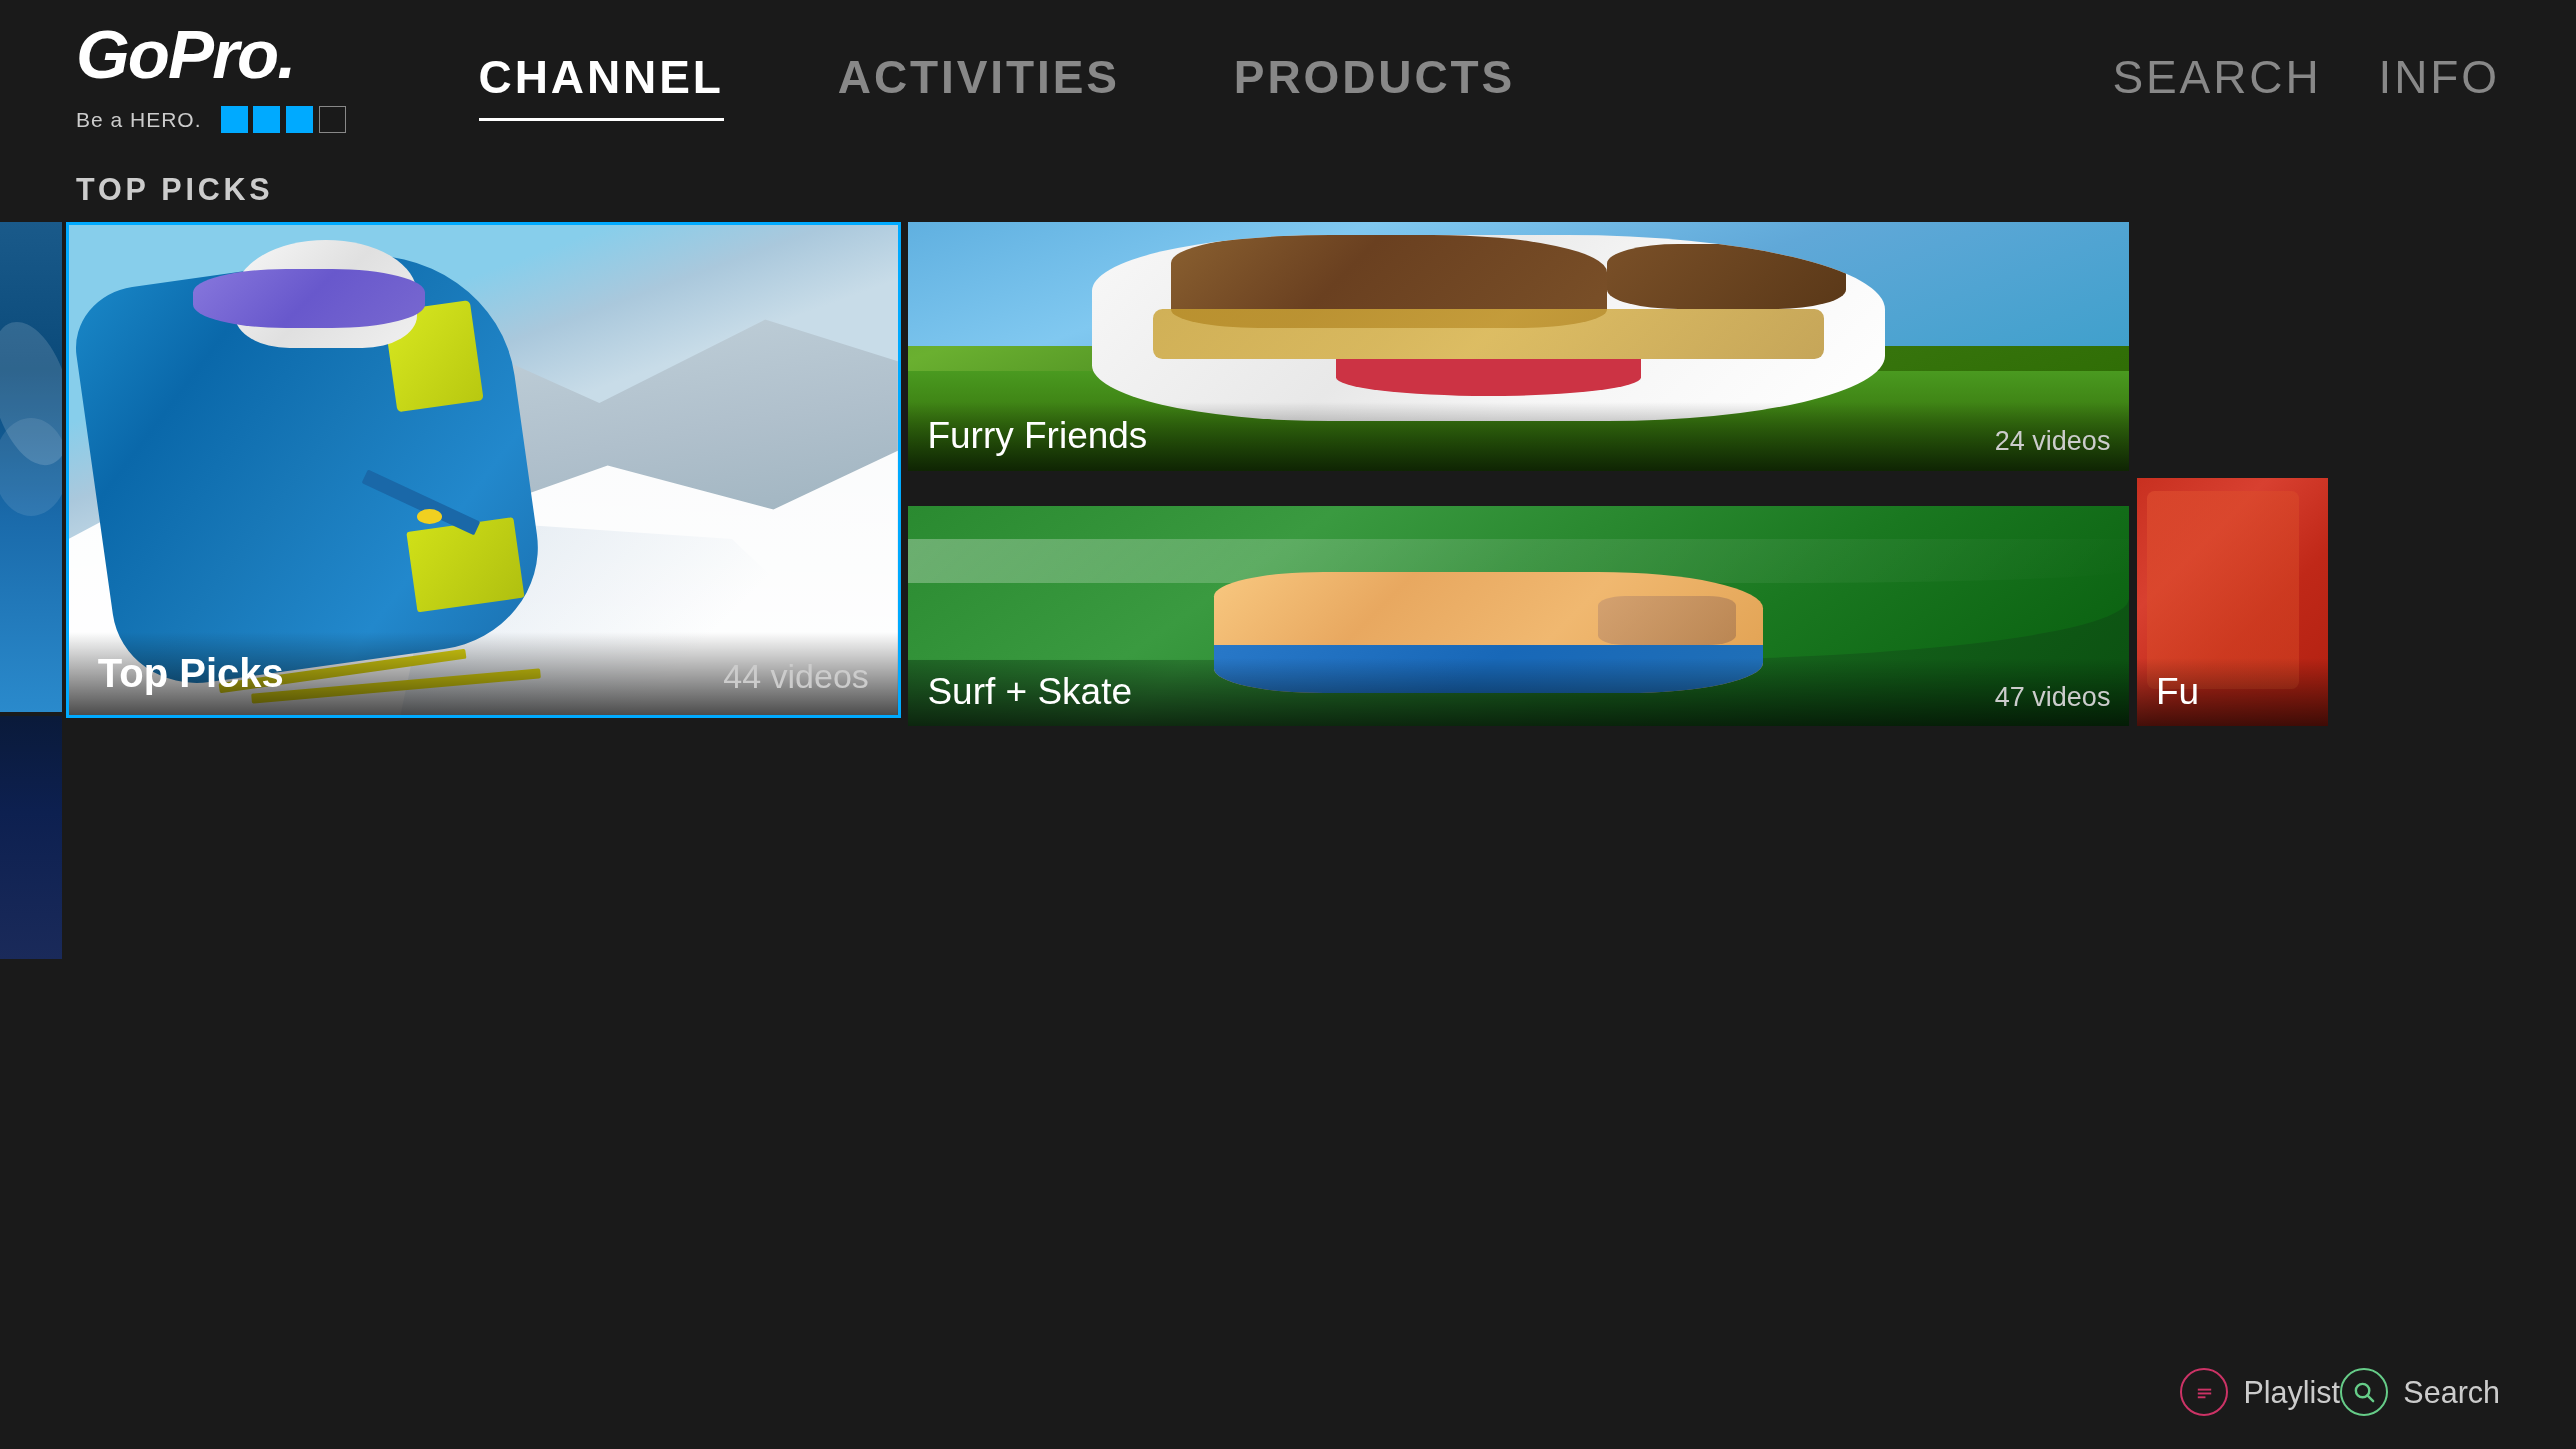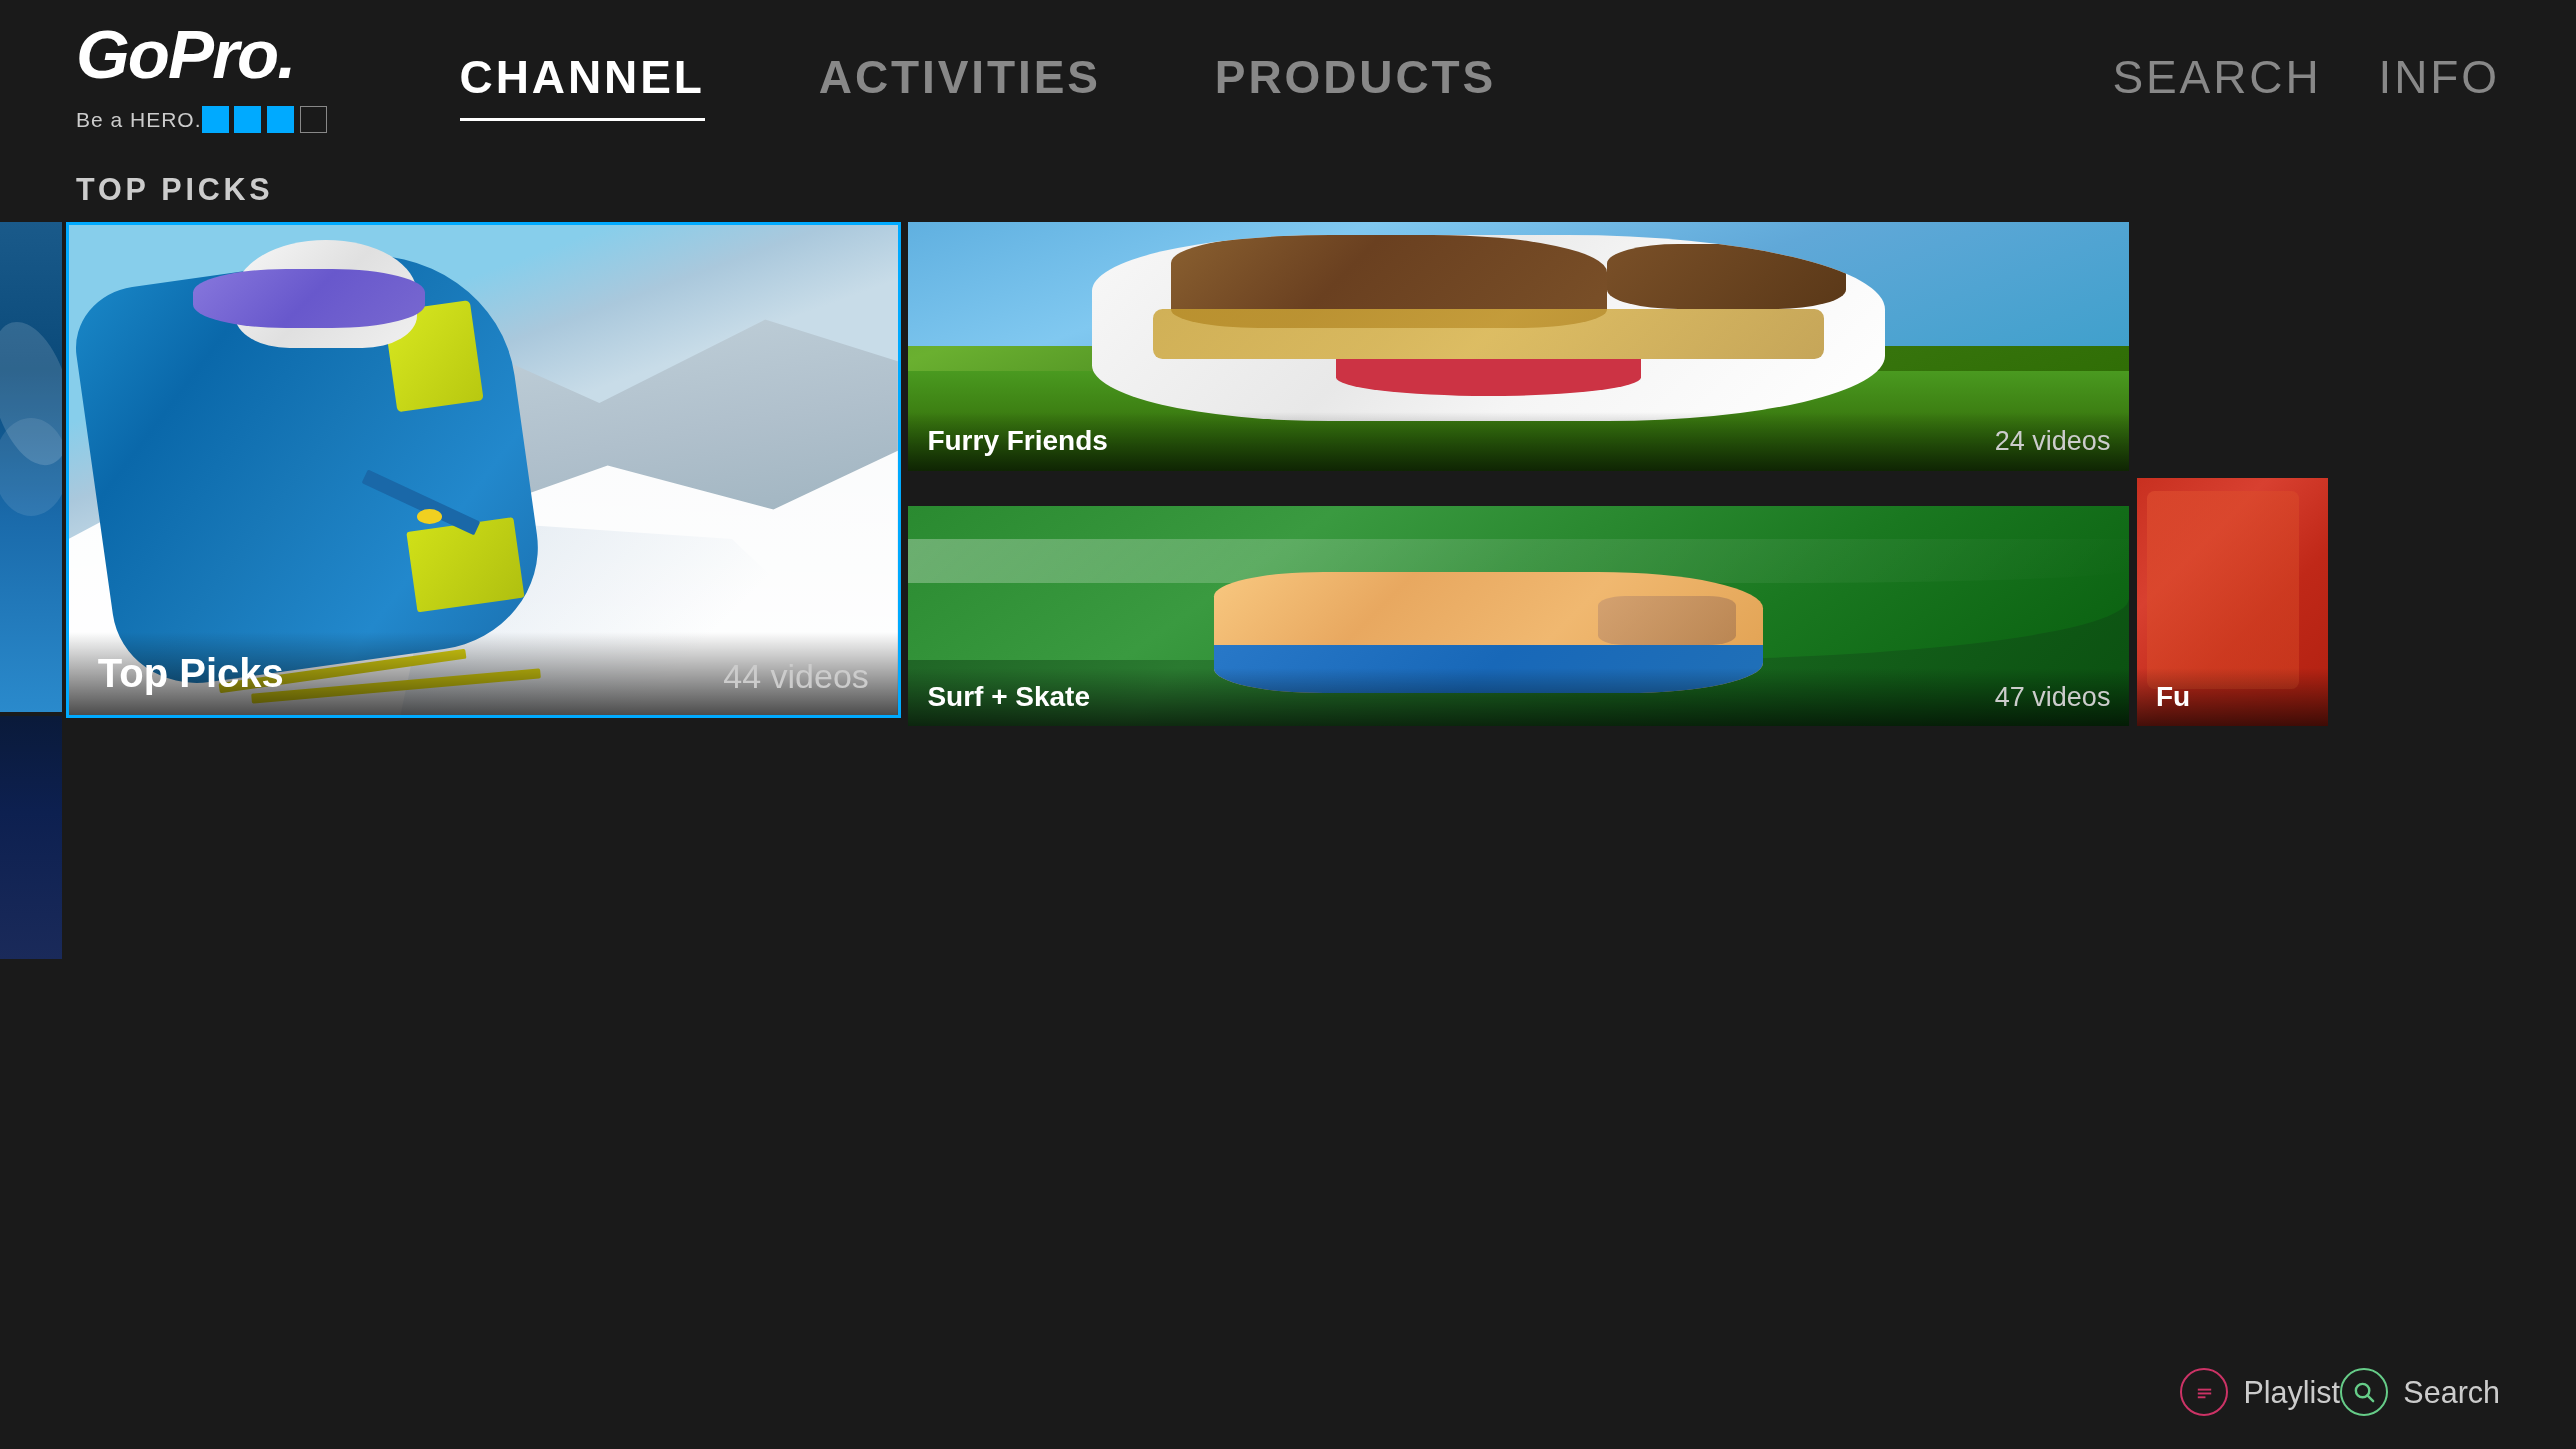--- a/index.html
+++ b/index.html
@@ -36,21 +36,21 @@
       font-weight: 900;
       color: #fff;
       letter-spacing: -1.9px;
       line-height: 1;
       font-style: italic;
     }
 
     .logo-sub {
       display: flex;
       align-items: center;
-      gap: 0;
+      gap: 19px;
       margin-top: 17px;
     }
 
     .logo-sub-text {
       font-size: 21px;
       color: #ccc;
       letter-spacing: 1px;
     }
 
     .logo-squares {
@@ -209,22 +209,22 @@
       left: 0;
       right: 0;
       padding: 13.4px 19px;
       background: linear-gradient(transparent, rgba(0,0,0,0.65));
       display: flex;
       justify-content: space-between;
       align-items: flex-end;
     }
 
     .card-title {
-      font-size: 28px;
-      font-weight: 700;
+      font-size: 37px;
+      font-weight: 400;
       color: #fff;
     }
 
     .card-count {
       font-size: 27px;
       color: #ccc;
     }
 
     
     .left-column {

